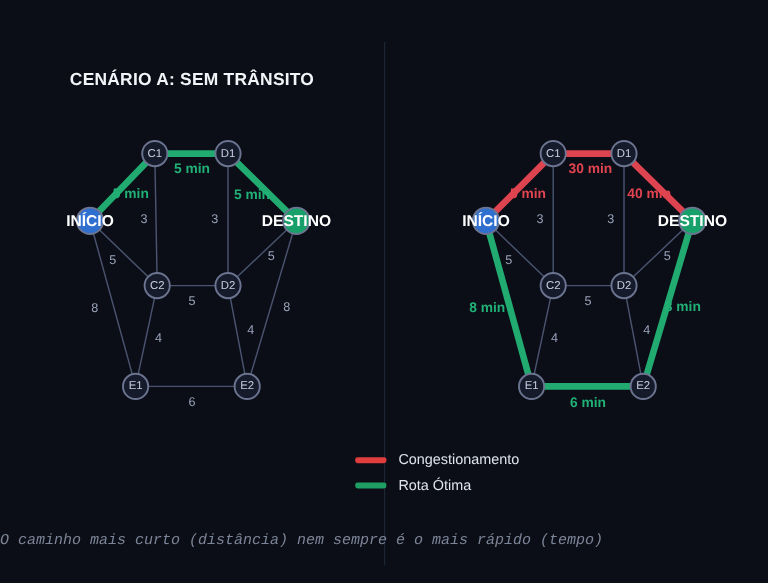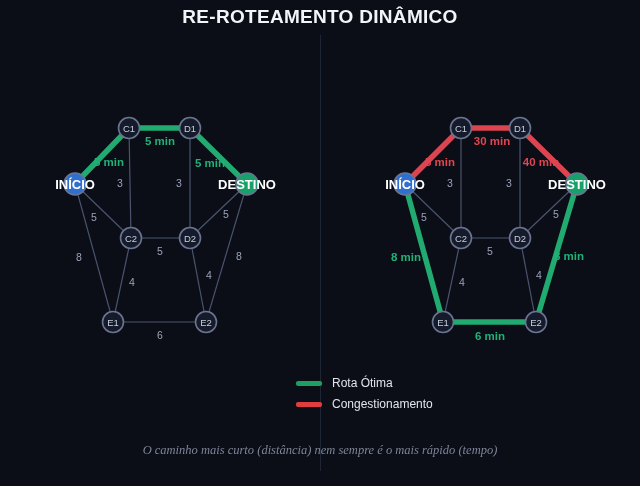--- a/index.html
+++ b/index.html
@@ -142,34 +142,33 @@
     font-size: 12px;
     color: #dfe4ef;
     font-family: "Liberation Sans", sans-serif;
   }
 
   #footnote {
     position: absolute;
     top: 443px;
     left: 0;
     width: 640px;
-    text-align: center;
     font-size: 12.5px;
     font-style: italic;
     color: #7c8598;
-    font-family: Liberation Serif, serif;
+    font-family: Liberation Mono, monospace;
   }
 </style>
 </head>
 <body>
 
 <div id="stage">
 
-  <div id="main-title">RE-ROTEAMENTO DINÂMICO</div>
-
+
+  <div class="panel-title" id="panel-title-a">CENÁRIO A: SEM TRÂNSITO</div>
 
   <div id="divider"></div>
 
   <svg class="graph" id="graph-svg" viewBox="0 0 640 486">
       <g>
         <line x1="75" y1="184" x2="129" y2="128" class="edge-base"></line>
         <line x1="129" y1="128" x2="190" y2="128" class="edge-base"></line>
         <line x1="190" y1="128" x2="247" y2="184" class="edge-base"></line>
         <line x1="129" y1="128" x2="131" y2="238" class="edge-base"></line>
         <line x1="190" y1="128" x2="190" y2="238" class="edge-base"></line>
@@ -273,24 +272,24 @@
         <text x="492" y="141" class="time-label-red">30 min</text>
         <text x="541" y="162" class="time-label-red">40 min</text>
         <text x="406" y="257" class="time-label-green">8 min</text>
         <text x="490" y="336" class="time-label-green">6 min</text>
         <text x="569" y="256" class="time-label-green">8 min</text>
       </g>
     </svg>
 
   <div id="legend">
     <div class="legend-row">
+      <span class="legend-swatch" style="background: rgb(224, 62, 62);"></span>
+      <span class="legend-text">Congestionamento</span>
+    </div>
+    <div class="legend-row">
       <span class="legend-swatch" style="background: rgb(30, 158, 99);"></span>
       <span class="legend-text">Rota Ótima</span>
     </div>
-    <div class="legend-row">
-      <span class="legend-swatch" style="background: rgb(224, 62, 62);"></span>
-      <span class="legend-text">Congestionamento</span>
-    </div>
   </div>
 
   <div id="footnote">O caminho mais curto (distância) nem sempre é o mais rápido (tempo)</div>
 
 </div>
 
 </body></html>

